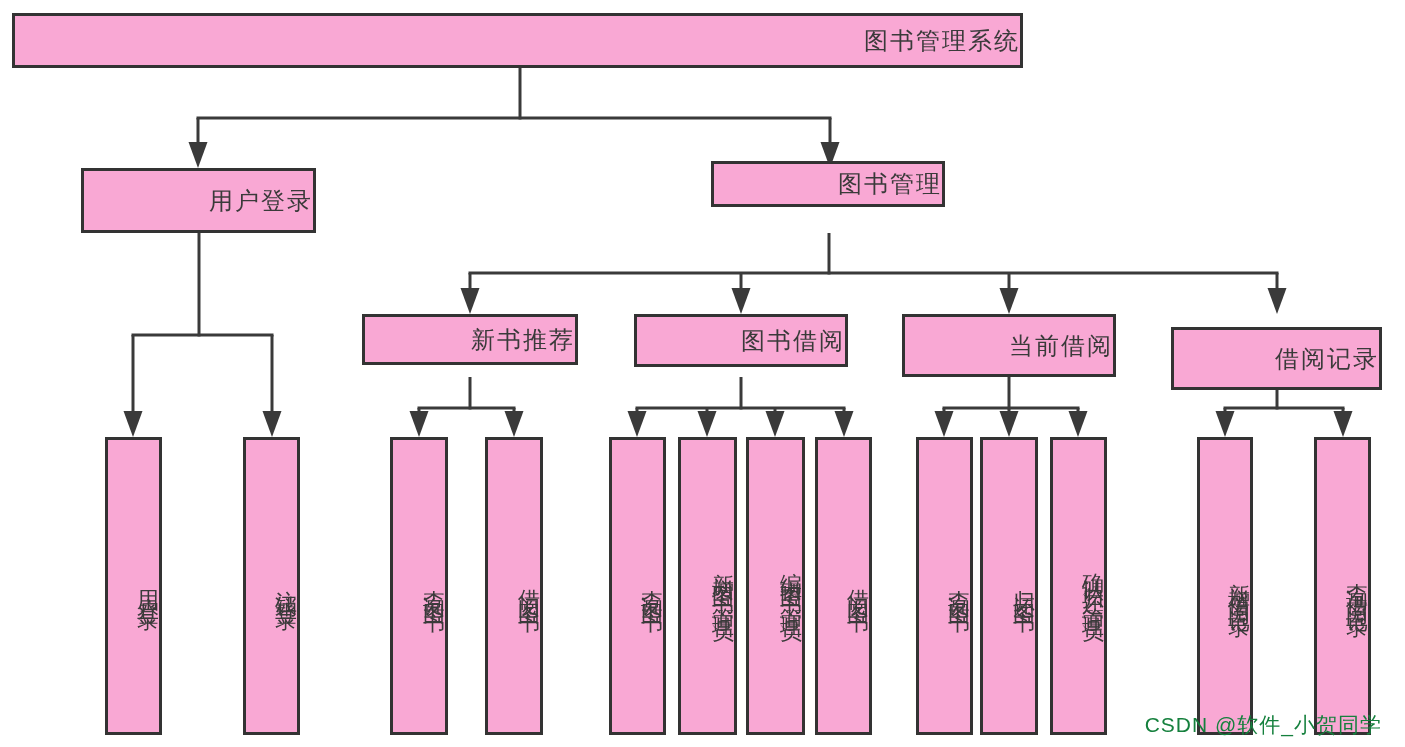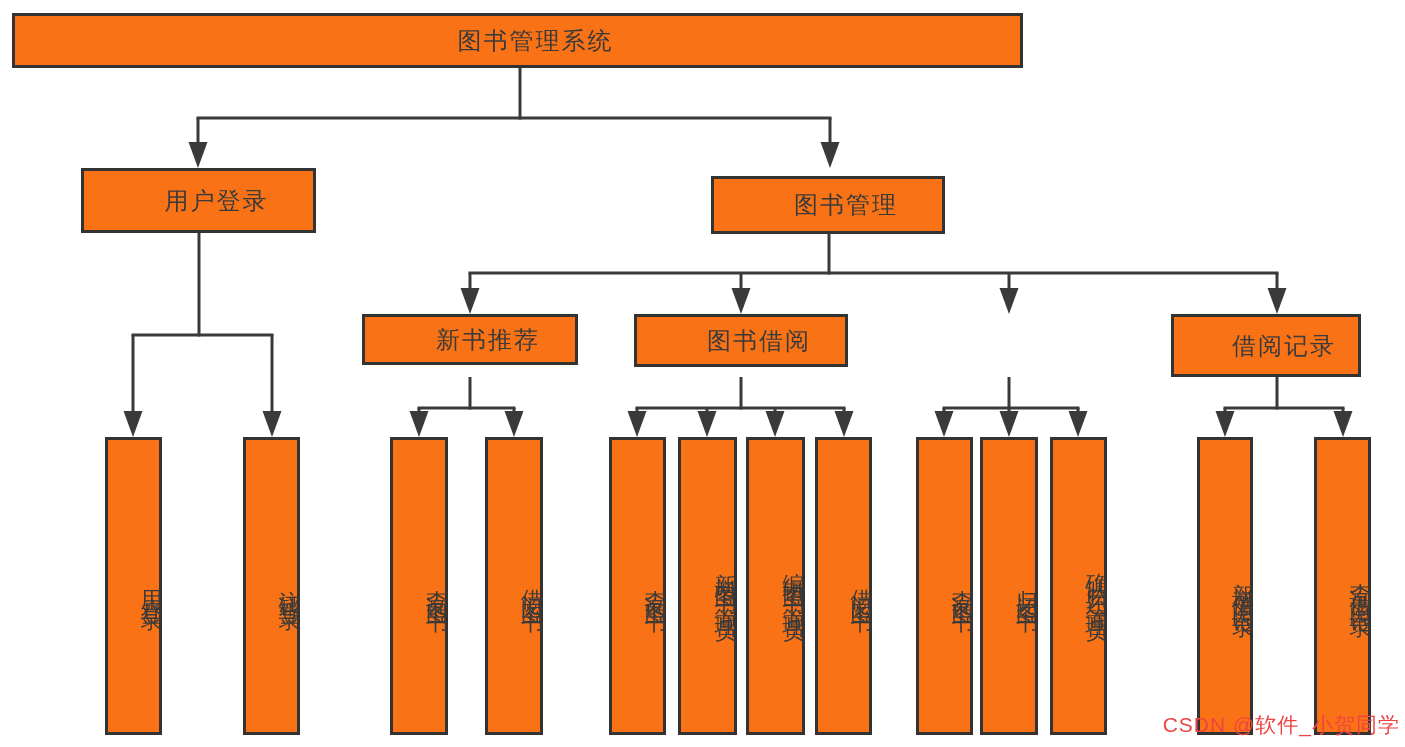--- a/index.html
+++ b/index.html
@@ -14,46 +14,46 @@
   }
   svg.connectors {
     position: absolute;
     left: 0; top: 0;
     z-index: 1;
   }
   .box {
     position: absolute;
     box-sizing: border-box;
     border: 3px solid #333333;
-    background: #f97316;
+    background: #f9a8d4;
     display: flex;
     align-items: center;
-    justify-content: center;
+    justify-content: flex-end;
     z-index: 2;
     padding-left: 36px;
   }
   .box.h span {
     font-size: 24px;
     letter-spacing: 2px;
     white-space: nowrap;
   }
   .box.v span {
     writing-mode: vertical-rl;
     text-orientation: mixed;
     font-size: 22px;
     letter-spacing: 7px;
     line-height: 1;
   }
   .watermark {
     position: absolute;
-    right: 5px;
+    right: 23px;
     top: 711px;
     z-index: 3;
     font-size: 21px;
-    color: #ef4444;
+    color: #15803d;
     letter-spacing: 1px;
     white-space: nowrap;
   }
 </style>
 </head>
 <body>
 
 <div class="canvas">
 
   <svg class="connectors" width="1405" height="747" id="conn-svg">
@@ -111,31 +111,34 @@
       <polygon points="1333.5,411 1352.5,411 1343,437" fill="#3a3a3a"></polygon>
     </svg>
 
   <div class="box h" style="left:12px;top:13px;width:1011px;height:55px">
     <span>图书管理系统</span>
   </div>
 
   <div class="box h" style="left:81px;top:168px;width:235px;height:65px">
     <span>用户登录</span>
   </div>
-  <div class="box h" style="left:711px;top:176px;width:234px;height:58px">
+  <div class="box h" style="left:711px;top:161px;width:234px;height:46px">
     <span>图书管理</span>
   </div>
 
   <div class="box h" style="left:362px;top:314px;width:216px;height:51px">
     <span>新书推荐</span>
   </div>
   <div class="box h" style="left:634px;top:314px;width:214px;height:53px">
     <span>图书借阅</span>
   </div>
-  <div class="box h" style="left:1171px;top:314px;width:190px;height:63px">
+  <div class="box h" style="left:902px;top:314px;width:214px;height:63px">
+    <span>当前借阅</span>
+  </div>
+  <div class="box h" style="left:1171px;top:327px;width:211px;height:63px">
     <span>借阅记录</span>
   </div>
 
   <div class="box v" style="left:105px;top:437px;width:57px;height:298px">
     <span>用户登录</span>
   </div>
   <div class="box v" style="left:243px;top:437px;width:57px;height:298px">
     <span>注销登录</span>
   </div>
 

